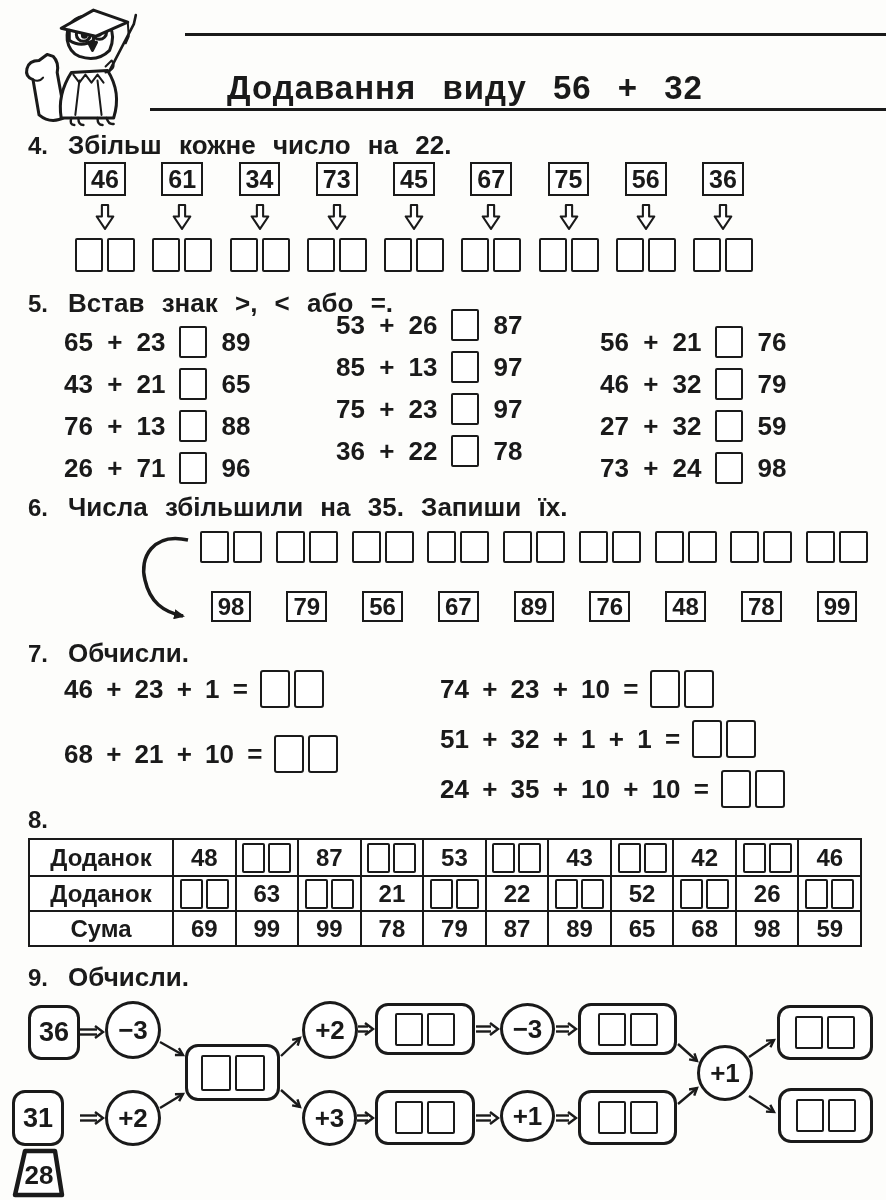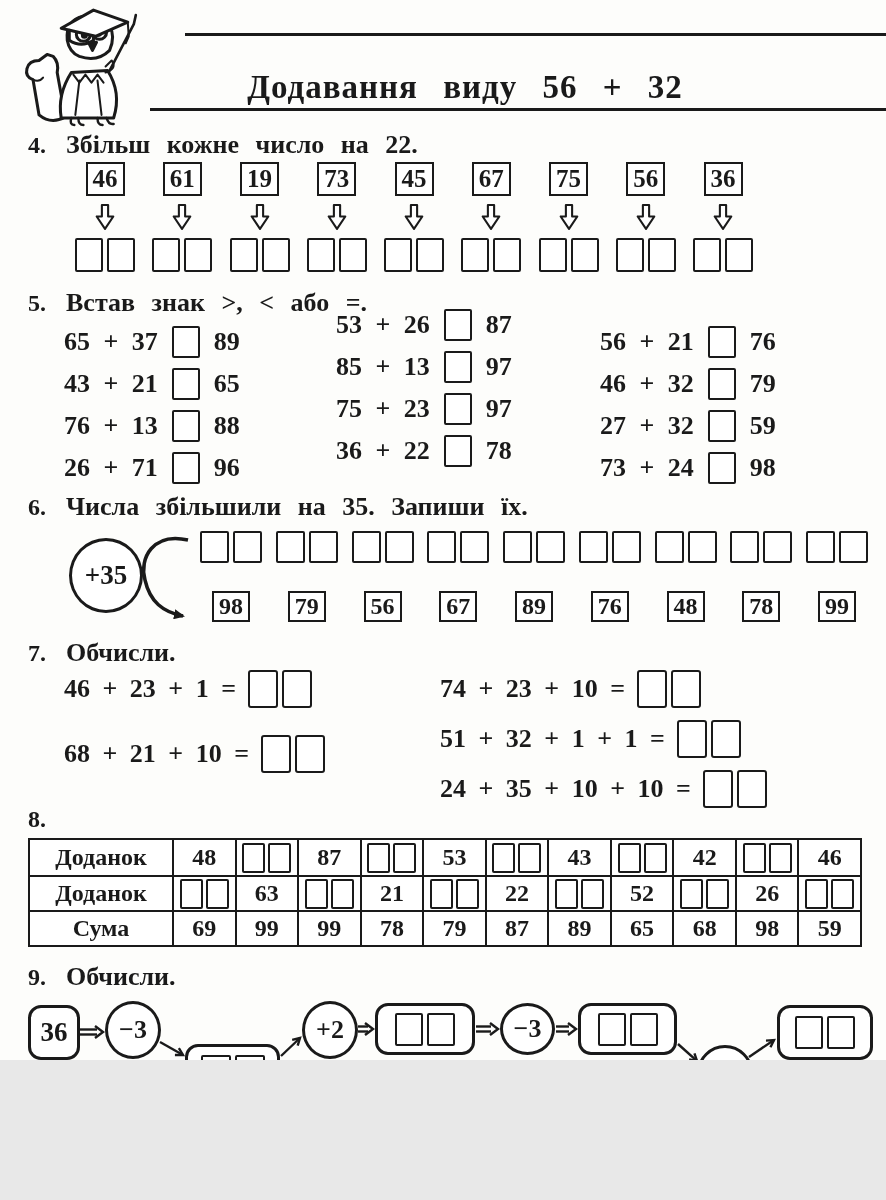--- a/index.html
+++ b/index.html
@@ -1,19 +1,19 @@
 <!DOCTYPE html>
 <html><head>
 <meta charset="utf-8">
 <style>
   html,body { margin:0; padding:0; background:#e8e8e8; }
   .page {
-    position:relative; width:886px; height:1060px; margin:0 auto;
+    position:relative; width:886px; height:1200px; margin:0 auto;
     background:#fdfdfb; color:#1a1a1a; overflow:hidden;
-    font-family:Liberation Serif, serif;
+    font-family:Liberation Sans, sans-serif;
   }
   .abs { position:absolute; }
 
   
   .band-line { position:absolute; height:3px; background:#1a1a1a; }
   .page-title {
     position:absolute; left:205px; top:47px; width:520px; text-align:center;
     font-size:33px; font-weight:bold; word-spacing:16px; letter-spacing:1px;
   }
 
@@ -150,21 +150,21 @@
       <div class="numcard">61</div>
       <svg class="arrow" width="22" height="27" viewBox="0 0 20 26">
           <path d="M7 1 L13 1 L13 12 L18 12 L10 24 L2 12 L7 12 Z" fill="#fff" stroke="#1a1a1a" stroke-width="2" stroke-linejoin="round"></path>
         </svg>
       <div class="pair">
           <div class="box"></div>
           <div class="box"></div>
         </div>
     </div>
     <div class="ex4-col">
-      <div class="numcard">19</div>
+      <div class="numcard">34</div>
       <svg class="arrow" width="22" height="27" viewBox="0 0 20 26">
           <path d="M7 1 L13 1 L13 12 L18 12 L10 24 L2 12 L7 12 Z" fill="#fff" stroke="#1a1a1a" stroke-width="2" stroke-linejoin="round"></path>
         </svg>
       <div class="pair">
           <div class="box"></div>
           <div class="box"></div>
         </div>
     </div>
     <div class="ex4-col">
       <div class="numcard">73</div>
@@ -227,21 +227,21 @@
         </div>
     </div>
   </div>
 
   <div class="ex-head" style="top:288px;">
     <span class="ex-num">5.</span>
     <span class="ex-ins">Встав знак &gt;, &lt; або =.</span>
   </div>
   <div class="ex5-col" style="left:64px; top:326px;">
     <div class="cmp">
-        <span class="expr">65 + 37</span>
+        <span class="expr">65 + 23</span>
         <span class="box"></span>
         <span>89</span>
       </div>
     <div class="cmp">
         <span class="expr">43 + 21</span>
         <span class="box"></span>
         <span>65</span>
       </div>
     <div class="cmp">
         <span class="expr">76 + 13</span>
@@ -296,21 +296,20 @@
         <span class="expr">73 + 24</span>
         <span class="box"></span>
         <span>98</span>
       </div>
   </div>
 
   <div class="ex-head" style="top:492px;">
     <span class="ex-num">6.</span>
     <span class="ex-ins">Числа збільшили на 35. Запиши їх.</span>
   </div>
-  <div class="ex6-op">+35</div>
   <svg class="abs" style="left:133px; top:530px;" width="70" height="95" viewBox="0 0 70 95">
     <defs>
       <marker id="tri" markerWidth="12" markerHeight="10" refX="9" refY="5" orient="auto" markerUnits="userSpaceOnUse">
         <path d="M0,0 L11,5 L0,10 Z" fill="#1a1a1a"></path>
       </marker>
     </defs>
     <path d="M 55 10 C 20 2, 6 28, 12 50 C 17 72, 30 82, 50 86" fill="none" stroke="#1a1a1a" stroke-width="3.5" marker-end="url(#tri)"></path>
   </svg>
   <div class="ex6-cols">
     <div class="ex6-col">

